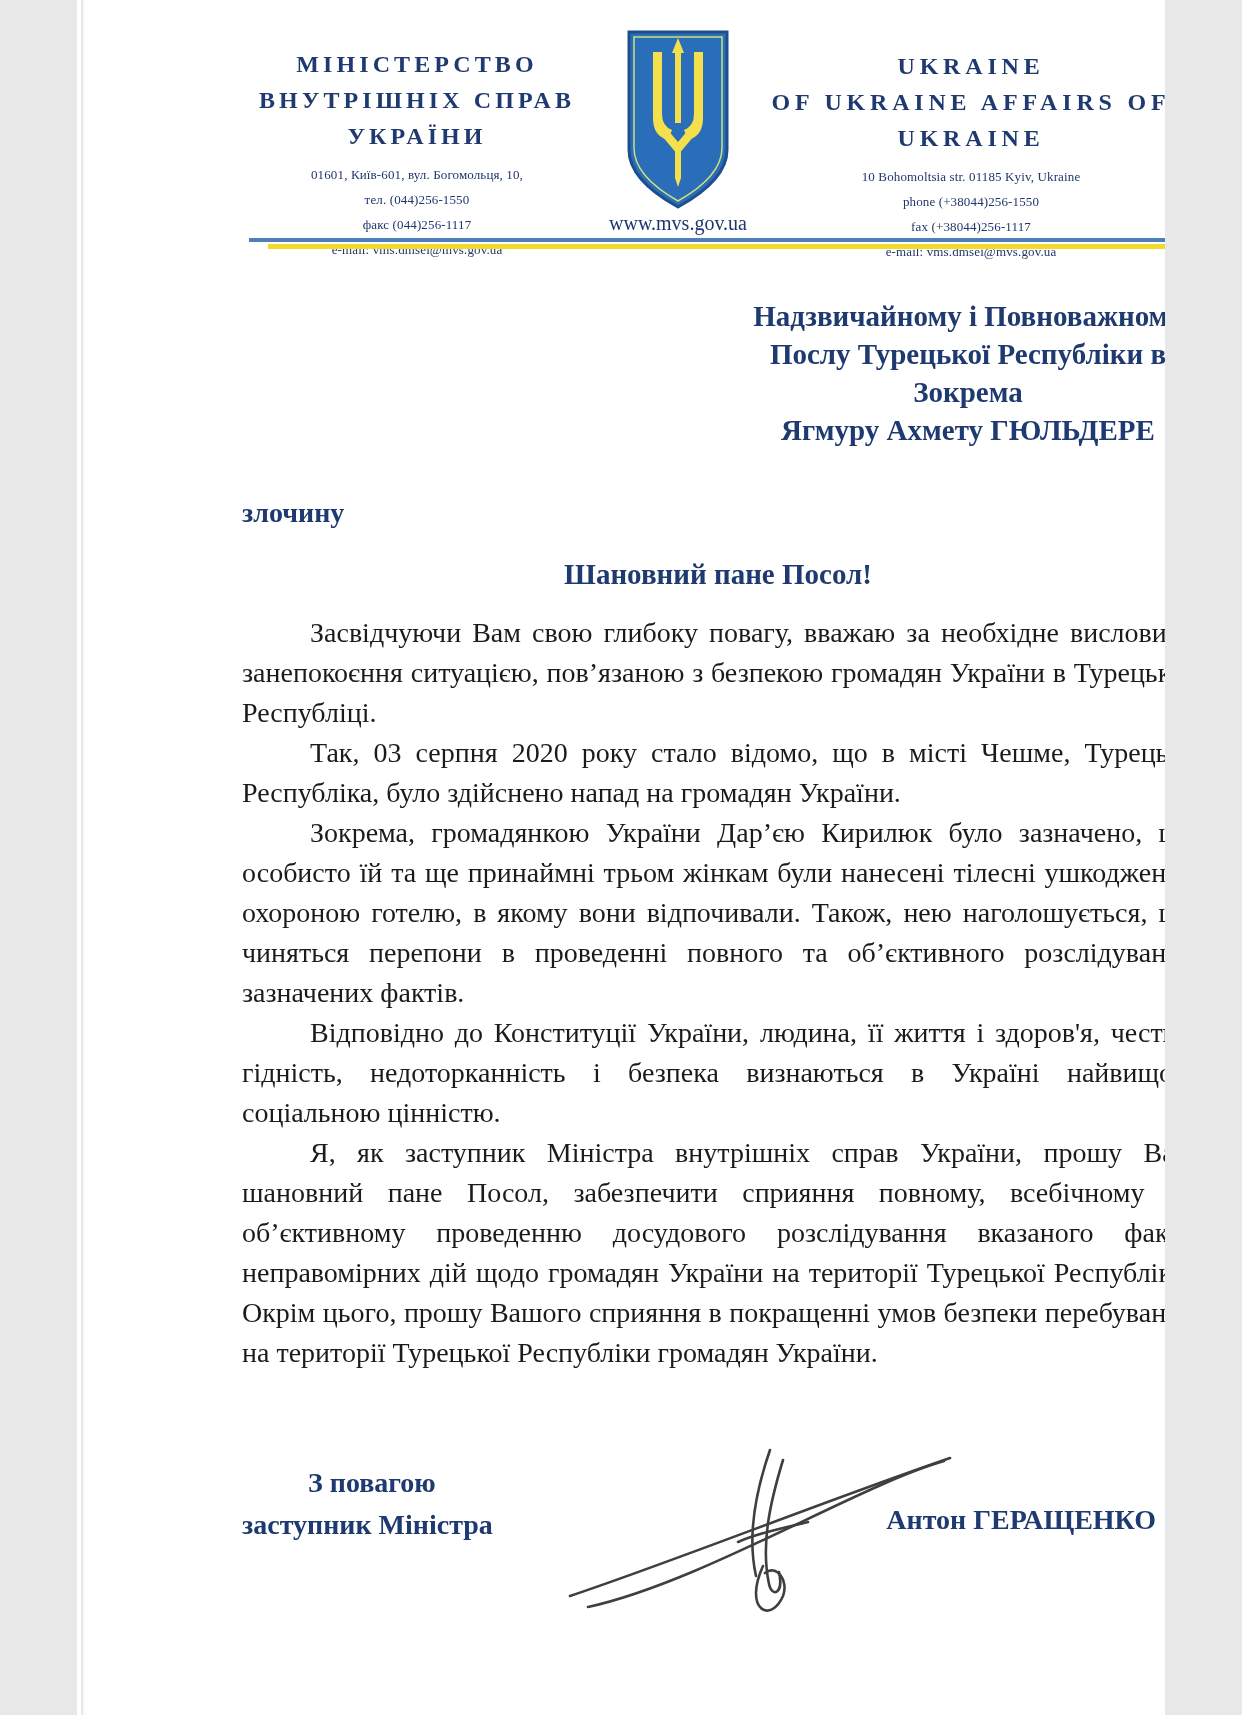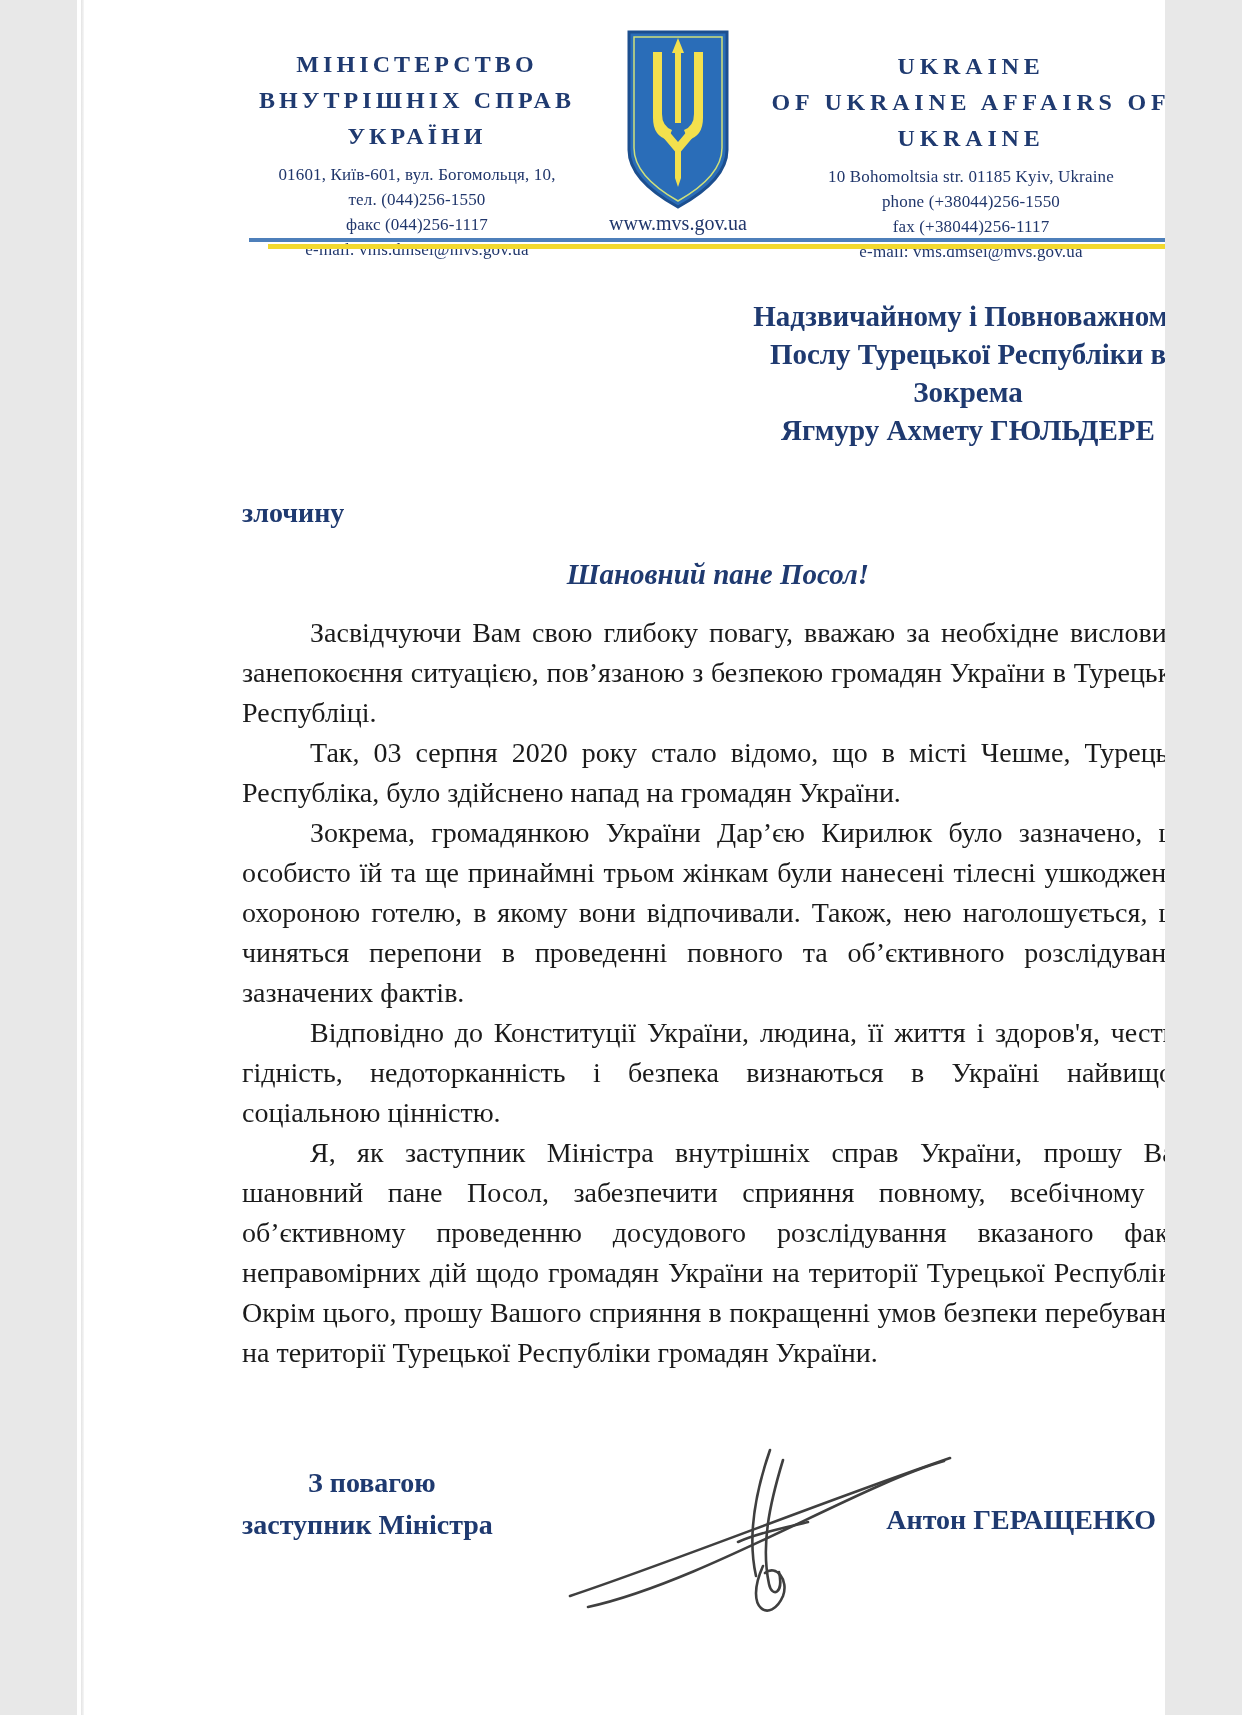--- a/index.html
+++ b/index.html
@@ -15,33 +15,33 @@
     position:absolute;left:4px;top:0;width:3px;height:100%;
     background:linear-gradient(to right,#d8d8d8,#f2f2f2);
     opacity:.7;
   }
   
   .org-block{position:absolute;text-align:center;color:#1f3a70;}
   .org-ua{left:150px;top:46px;width:380px;}
   .org-en{left:690px;top:48px;width:408px;}
   .org-name{font-weight:bold;font-size:24px;line-height:36px;letter-spacing:.17em;}
   .org-en .org-name{letter-spacing:.2em;}
-  .org-addr{font-size:17px;line-height:25px;letter-spacing:.01em;margin-top:8px;color:#20366b;}
+  .org-addr{font-size:13px;line-height:25px;letter-spacing:.01em;margin-top:8px;color:#20366b;}
   .emblem-wrap{position:absolute;left:545px;top:28px;width:112px;height:184px;}
   .website{position:absolute;left:471px;top:212px;width:260px;text-align:center;
            font-size:20px;color:#20366b;}
   .rule-blue{position:absolute;left:172px;top:238px;width:922px;height:4px;background:#4d7fba;}
   .rule-yellow{position:absolute;left:191px;top:244px;width:926px;height:5px;background:#f2d92e;}
   
   .content{position:absolute;left:165px;top:297px;width:952px;color:#1b1b1b;}
   .recipient{margin-left:500px;color:#1f3a70;font-weight:bold;font-size:29px;line-height:38px;}
   .recipient div{white-space:nowrap;text-align:center;}
   .subject{margin-top:44px;color:#1f3a70;font-weight:bold;font-size:28px;line-height:39px;}
   .salutation{margin-top:26px;text-align:center;color:#1f3a70;font-weight:bold;
-              font-style:italic;font-size:29px;}
+              font-size:29px;}
   .body-text{margin-top:22px;}
   .body-text p{margin:0;font-size:28px;line-height:40px;text-align:justify;text-indent:68px;}
   
   .sig-row{position:absolute;left:165px;top:1462px;width:952px;height:170px;
            color:#1f3a70;font-weight:bold;font-size:28px;}
   .sig-left{position:absolute;left:0;top:0;line-height:42px;}
   .sig-left .closing{margin-left:66px;}
   .sig-name{position:absolute;right:38px;top:42px;white-space:nowrap;}
   .sig-scrawl{position:absolute;left:320px;top:-18px;}
 </style>

